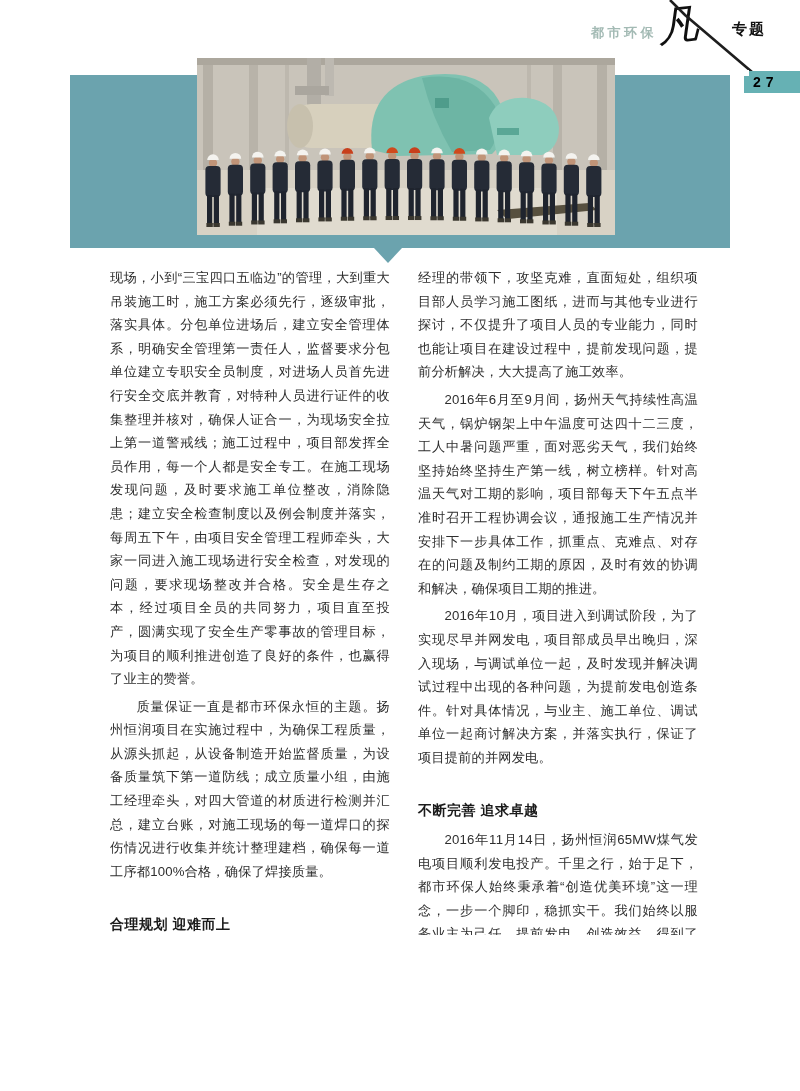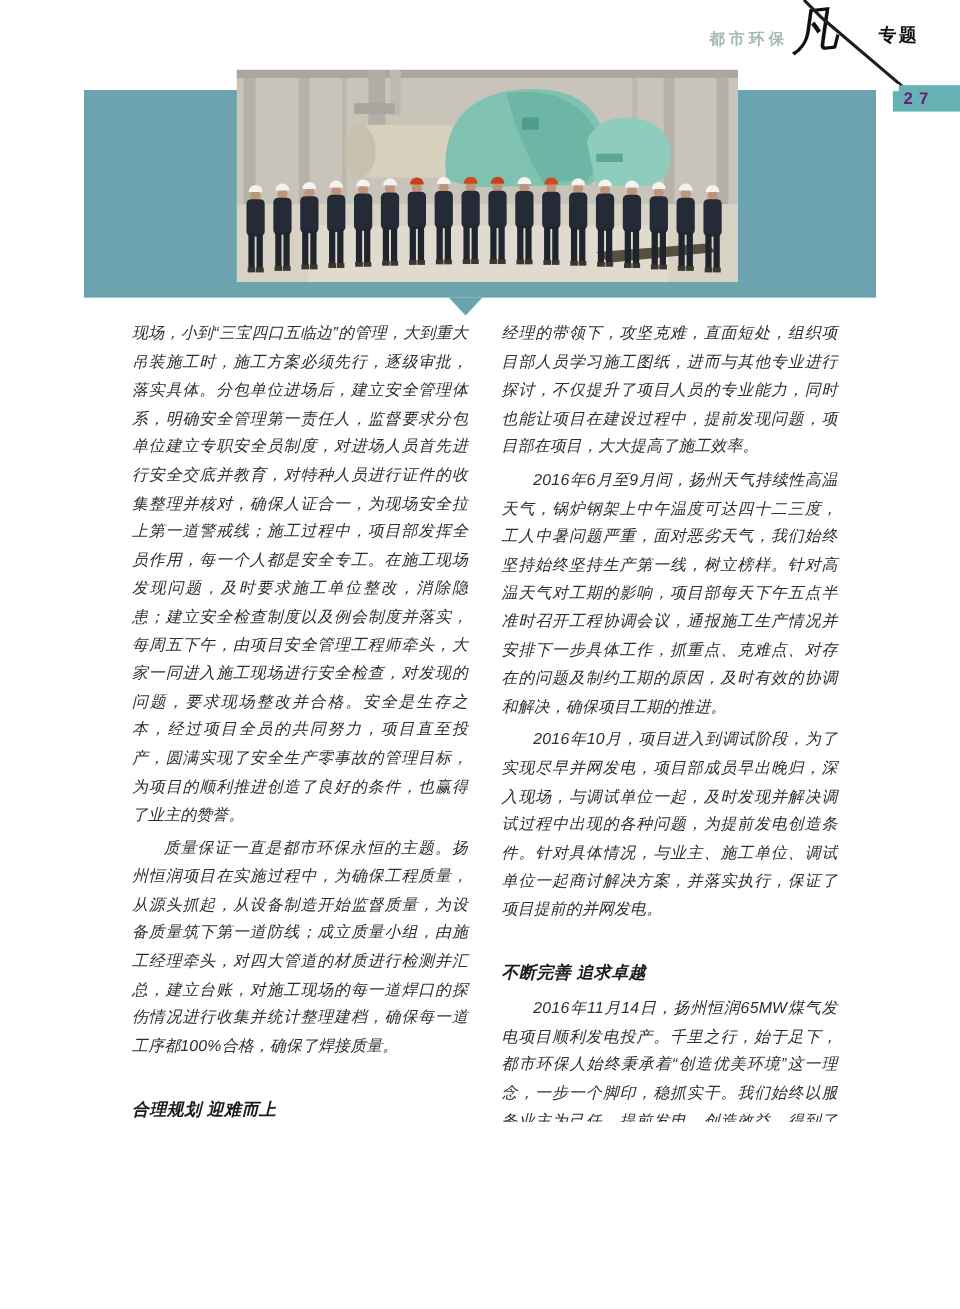--- a/index.html
+++ b/index.html
@@ -12,32 +12,32 @@
   .logo-glyph{position:absolute;left:657px;top:6px;font-size:41px;line-height:1;
               font-family:"DejaVu Serif","Liberation Serif",serif;font-style:italic;
               color:#101010;transform:rotate(-6deg);}
   .hdr-line{position:absolute;left:640px;top:0;width:140px;height:80px;pointer-events:none;}
   .section-label{position:absolute;left:732px;top:20px;font-size:15px;font-weight:bold;
                  letter-spacing:2px;color:#101010;}
   .page-num-box{position:absolute;left:744px;top:71px;width:56px;height:22px;
                 background:#66b1b4;}
   .page-num-box .notch{position:absolute;left:-1px;top:-1px;width:6px;height:6px;background:#ffffff;}
   .page-num{display:block;padding-left:9px;line-height:22px;font-size:14px;font-weight:bold;
-            color:#701a75;letter-spacing:5px;}
+            color:#000000;letter-spacing:5px;}
 
   
   .banner{position:absolute;left:70px;top:75px;width:660px;height:173px;background:#6ba3ae;}
   .banner-arrow{position:absolute;left:374px;top:248px;width:0;height:0;
                 border-left:14px solid transparent;border-right:14px solid transparent;
                 border-top:15px solid #6ba3ae;}
   .photo{position:absolute;left:197px;top:58px;width:418px;height:177px;overflow:hidden;}
   .photo svg{display:block;}
 
   
-  .content{position:absolute;left:110px;top:266px;width:588px;display:flex;gap:28px;font-style:italic;}
+  .content{position:absolute;left:110px;top:266px;width:588px;display:flex;gap:28px;}
   .col{width:288px;}
   .col p{margin:0 0 4px 0;font-size:13.2px;line-height:23.6px;letter-spacing:0.2px;
          text-align:justify;color:#2e2e2e;}
   .col p.ind{text-indent:2em;}
   .col h3{margin:30px 0 5px 0;font-size:14px;line-height:23.6px;font-weight:bold;
           color:#1b1b1b;letter-spacing:0.5px;}
   .col p.sig{text-align:right;text-indent:0;margin-top:5px;color:#2a2a2a;}
 </style>
 </head>
 <body>
@@ -254,21 +254,21 @@
   </div>
   <div class="banner-arrow"></div>
 
   <main class="content">
     <div class="col">
       <p>现场，小到“三宝四口五临边”的管理，大到重大吊装施工时，施工方案必须先行，逐级审批，落实具体。分包单位进场后，建立安全管理体系，明确安全管理第一责任人，监督要求分包单位建立专职安全员制度，对进场人员首先进行安全交底并教育，对特种人员进行证件的收集整理并核对，确保人证合一，为现场安全拉上第一道警戒线；施工过程中，项目部发挥全员作用，每一个人都是安全专工。在施工现场发现问题，及时要求施工单位整改，消除隐患；建立安全检查制度以及例会制度并落实，每周五下午，由项目安全管理工程师牵头，大家一同进入施工现场进行安全检查，对发现的问题，要求现场整改并合格。安全是生存之本，经过项目全员的共同努力，项目直至投产，圆满实现了安全生产零事故的管理目标，为项目的顺利推进创造了良好的条件，也赢得了业主的赞誉。</p>
       <p class="ind">质量保证一直是都市环保永恒的主题。扬州恒润项目在实施过程中，为确保工程质量，从源头抓起，从设备制造开始监督质量，为设备质量筑下第一道防线；成立质量小组，由施工经理牵头，对四大管道的材质进行检测并汇总，建立台账，对施工现场的每一道焊口的探伤情况进行收集并统计整理建档，确保每一道工序都100%合格，确保了焊接质量。</p>
       <h3>合理规划 迎难而上</h3>
     </div>
     <div class="col">
-      <p>经理的带领下，攻坚克难，直面短处，组织项目部人员学习施工图纸，进而与其他专业进行探讨，不仅提升了项目人员的专业能力，同时也能让项目在建设过程中，提前发现问题，项目部在项目，大大提高了施工效率。</p>
+      <p>经理的带领下，攻坚克难，直面短处，组织项目部人员学习施工图纸，进而与其他专业进行探讨，不仅提升了项目人员的专业能力，同时也能让项目在建设过程中，提前发现问题，提前分析解决，大大提高了施工效率。</p>
       <p class="ind">2016年6月至9月间，扬州天气持续性高温天气，锅炉钢架上中午温度可达四十二三度，工人中暑问题严重，面对恶劣天气，我们始终坚持始终坚持生产第一线，树立榜样。针对高温天气对工期的影响，项目部每天下午五点半准时召开工程协调会议，通报施工生产情况并安排下一步具体工作，抓重点、克难点、对存在的问题及制约工期的原因，及时有效的协调和解决，确保项目工期的推进。</p>
       <p class="ind">2016年10月，项目进入到调试阶段，为了实现尽早并网发电，项目部成员早出晚归，深入现场，与调试单位一起，及时发现并解决调试过程中出现的各种问题，为提前发电创造条件。针对具体情况，与业主、施工单位、调试单位一起商讨解决方案，并落实执行，保证了项目提前的并网发电。</p>
       <h3>不断完善 追求卓越</h3>
       <p class="ind">2016年11月14日，扬州恒润65MW煤气发电项目顺利发电投产。千里之行，始于足下，都市环保人始终秉承着“创造优美环境”这一理念，一步一个脚印，稳抓实干。我们始终以服务业主为己任，提前发电，创造效益，得到了业主单位、监理单位的一致好评，也为公司在扬州后续项目的开展奠定了坚实的基础。</p>
       <p class="sig">工程部项目管理室 胡梦</p>
     </div>
   </main>
 </div>
 
 </body></html>

